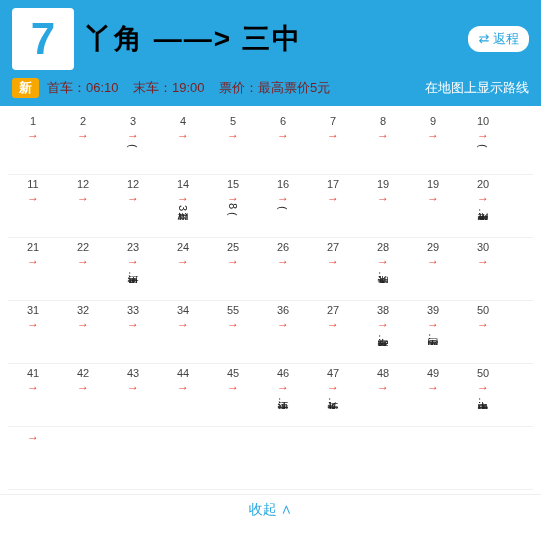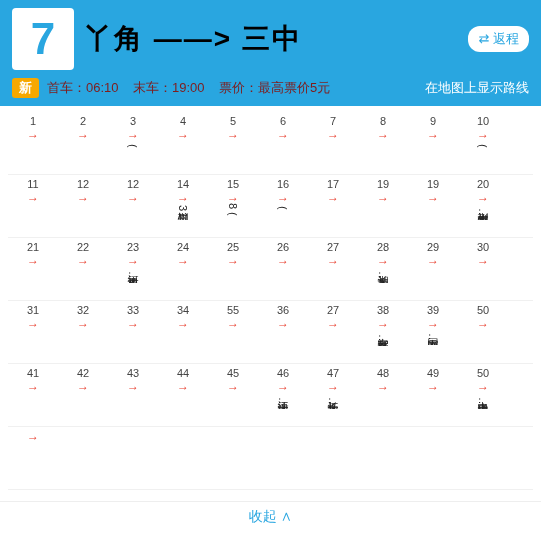--- a/index.html
+++ b/index.html
@@ -78,21 +78,21 @@
     .stops-container {
       padding: 6px 8px 2px 8px;
       background: #fff;
     }
     .footer {
       display: flex;
       justify-content: center;
       align-items: center;
       padding: 6px 0 4px 0;
       border-top: 1px solid #eee;
-      margin-top: 9px;
+      margin-top: 2px;
     }
     .collapse-btn {
       color: #29a6e0;
       font-size: 14px;
       cursor: pointer;
       display: flex;
       align-items: center;
       gap: 4px;
     }
     .grid-rows {

